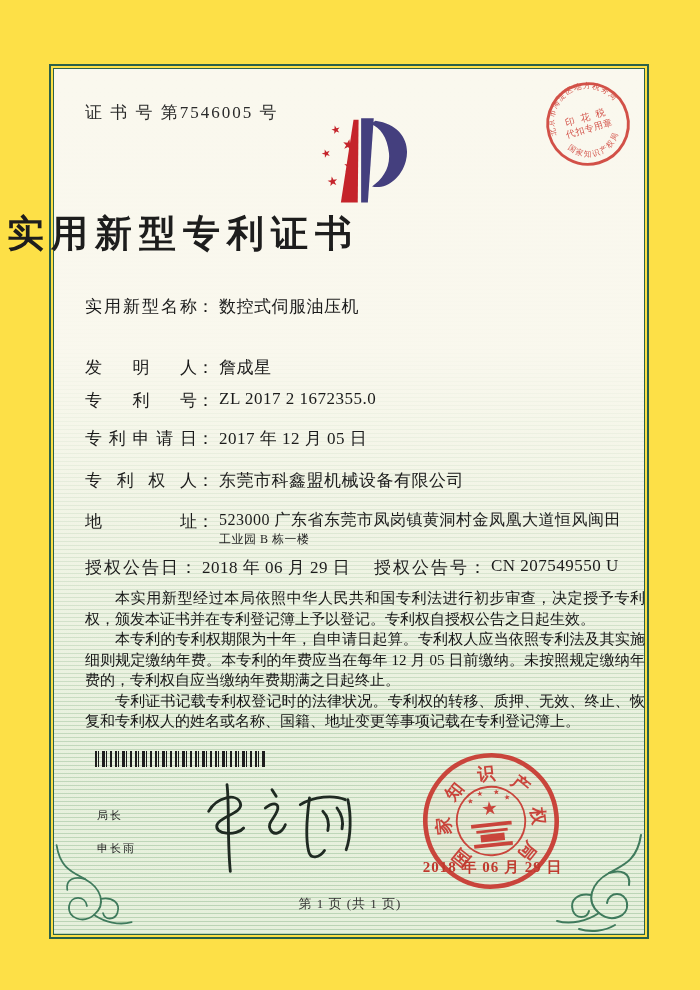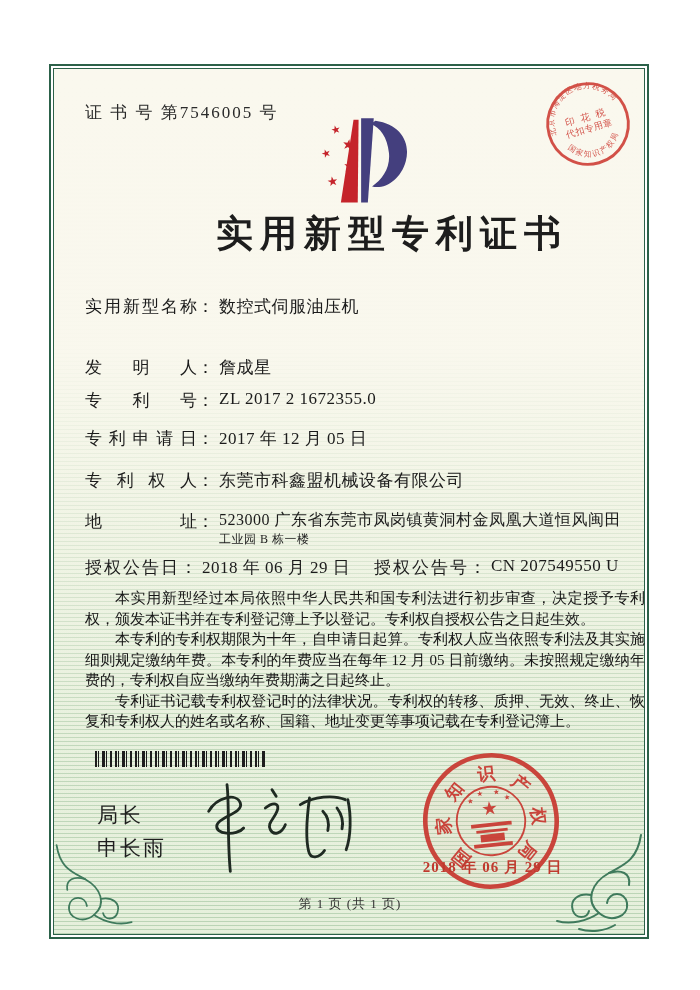--- a/index.html
+++ b/index.html
@@ -4,21 +4,21 @@
 <style>
   html,body{margin:0;padding:0;}
   body{
     width:700px;height:990px;
     background:#e9e6da;
     font-family:"Liberation Serif","DejaVu Serif",serif;
     position:relative;overflow:hidden;
   }
   .page{
     position:absolute;left:0;top:0;width:700px;height:990px;
-    background:#ffffff;
+    background:#fde047;
   }
   
   .frame-outer{
     position:absolute;left:49px;top:64px;width:596px;height:871px;
     border:2.5px solid #2c6149;
   }
   .frame-inner{
     position:absolute;left:2px;top:2px;right:2px;bottom:2px;
     border:1px solid #2c6149;
     background:
@@ -33,21 +33,21 @@
         rgba(228,239,219,0.65) 1px, rgba(228,239,219,0.65) 4px);
     background-color:#e9f1dd;
   }
   
   .cert-no{
     position:absolute;left:85px;top:101px;
     font-size:17px;color:#2a2a2a;letter-spacing:2px;
   }
   .doc-title{
     position:absolute;left:0;top:209px;width:568px;
-    text-align:right;font-size:37px;font-weight:600;color:#1d1d1d;
+    text-align:left;font-size:37px;font-weight:600;color:#1d1d1d;
     letter-spacing:7px;padding-left:7px;box-sizing:border-box;
   }
   .field-row{
     position:absolute;left:85px;display:flex;align-items:flex-start;
     font-size:17px;color:#1b1b1b;white-space:nowrap;
   }
   .field-label{
     display:inline-block;width:112px;
     text-align:justify;text-align-last:justify;
   }
@@ -67,21 +67,21 @@
     position:absolute;left:95px;top:751px;width:170px;height:16px;
     background:repeating-linear-gradient(90deg,
       #1d1d1d 0 2px, transparent 2px 3px,
       #1d1d1d 3px 4px, transparent 4px 7px,
       #1d1d1d 7px 10px, transparent 10px 11px,
       #1d1d1d 11px 12px, transparent 12px 15px,
       #1d1d1d 15px 17px, transparent 17px 20px);
   }
   
   .sig-block{
-    position:absolute;left:97px;top:799px;font-size:21px;color:#1e1e1e;
+    position:absolute;left:97px;top:799px;font-size:11px;color:#1e1e1e;
     line-height:33px;letter-spacing:2px;
   }
   .sig-svg{position:absolute;left:182px;top:778px;z-index:4;}
   
   .tax-stamp{position:absolute;left:540px;top:76px;z-index:5;opacity:0.88;}
   .main-seal{position:absolute;left:417px;top:747px;z-index:5;opacity:0.92;}
   .seal-date{
     position:absolute;left:420px;top:858px;width:145px;z-index:6;
     text-align:center;font-size:15px;color:#bf3a2e;letter-spacing:1px;
     font-weight:600;

